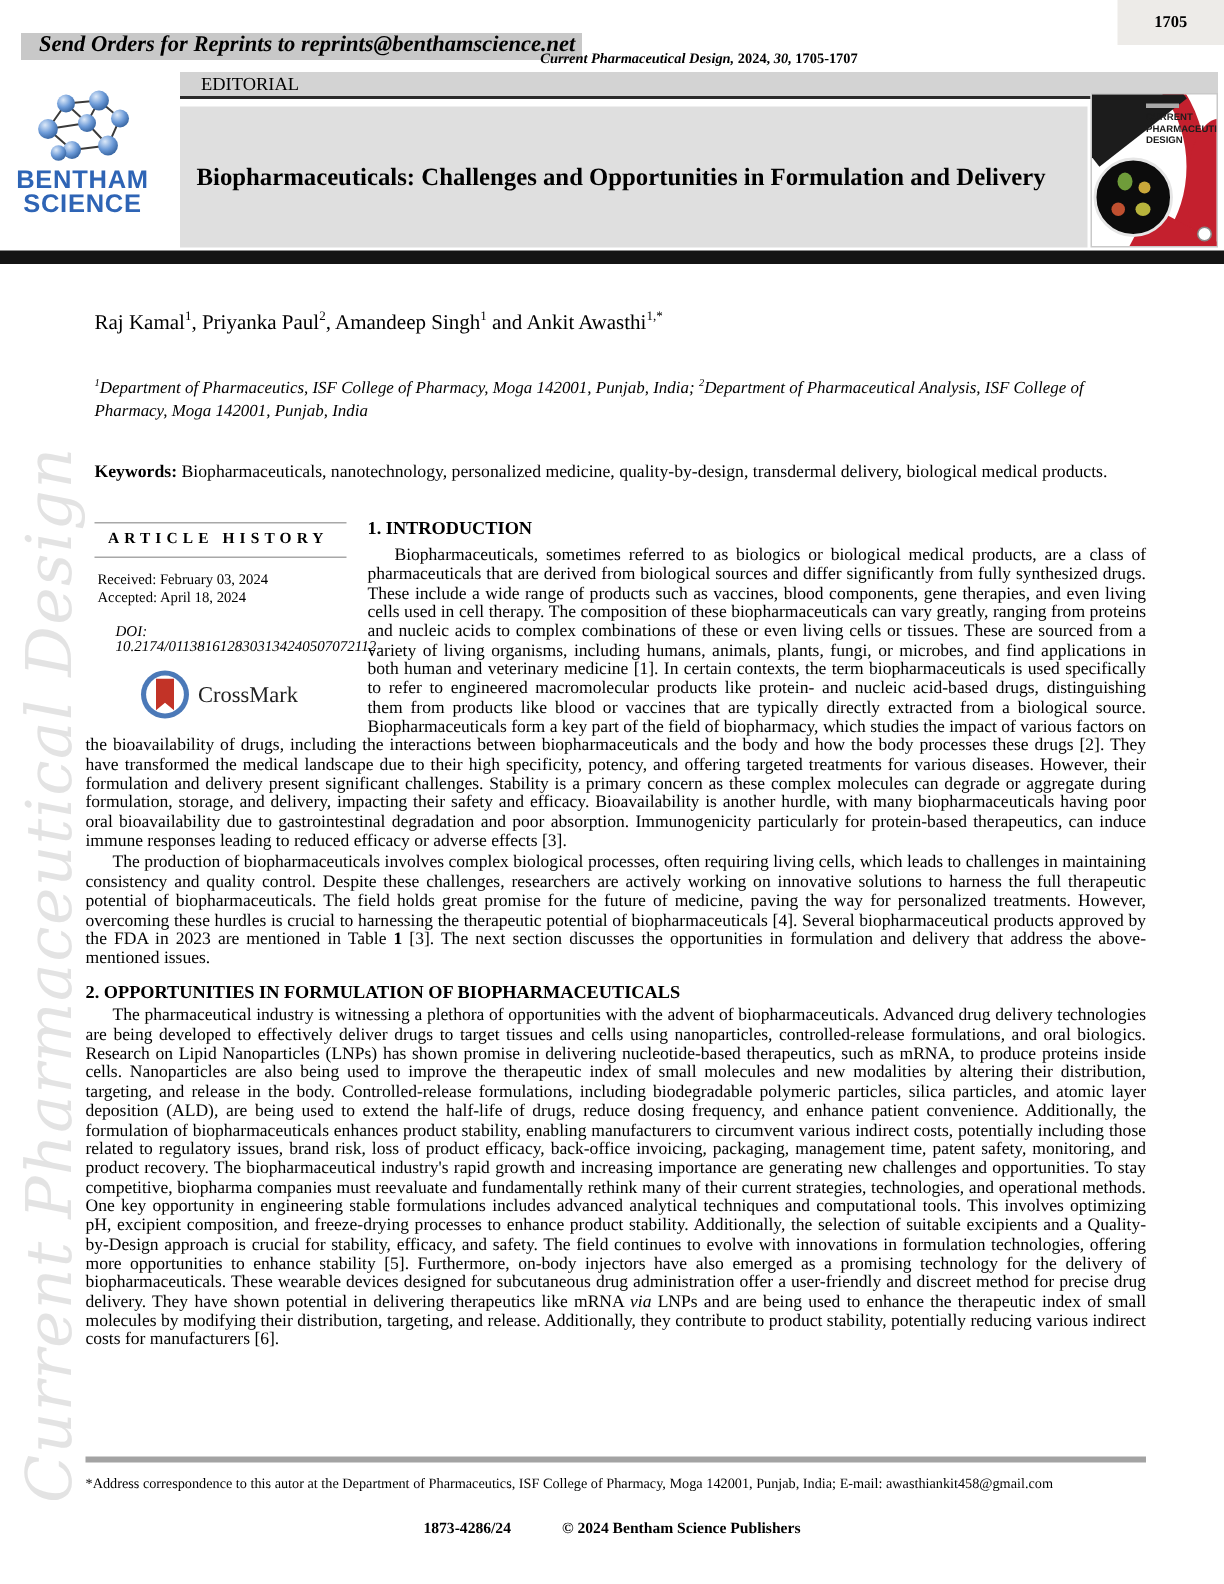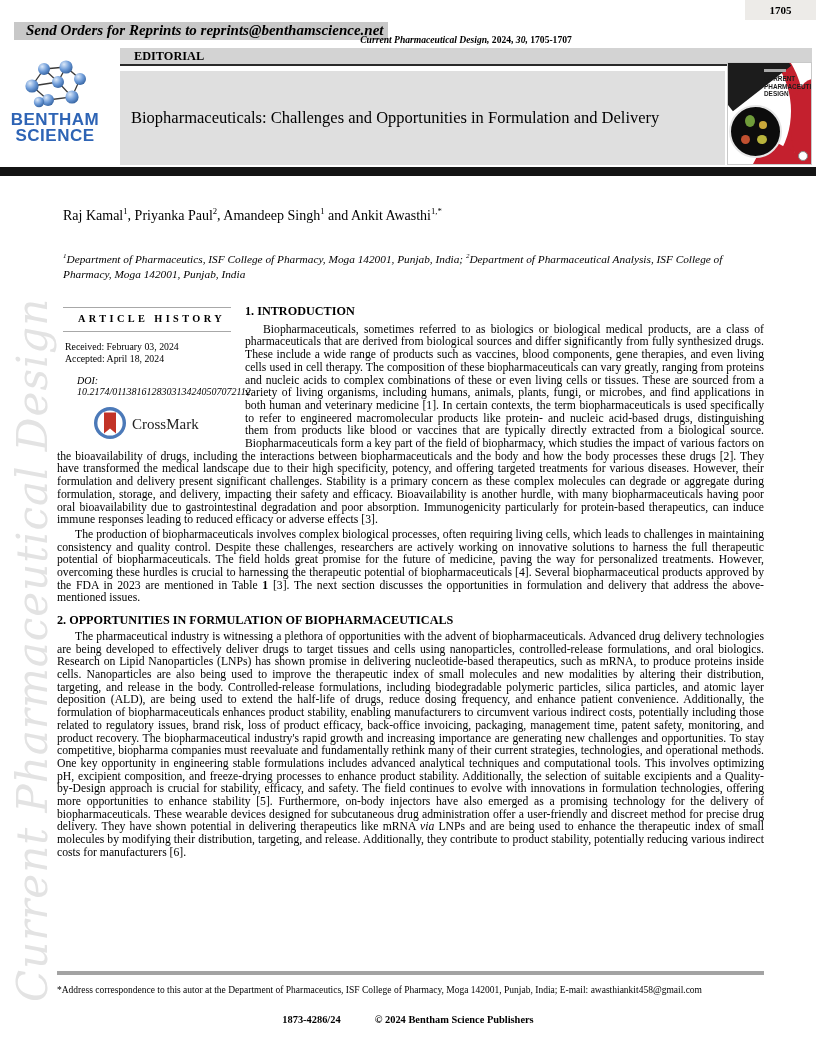--- a/index.html
+++ b/index.html
@@ -1,37 +1,37 @@
 <!DOCTYPE html>
 <html><head>
 <meta charset="utf-8">
 <style>
   html,body{margin:0;padding:0;background:#888;}
   .page{position:relative;width:816px;height:1056px;background:#ffffff;margin:0 auto;
         font-family:"Liberation Serif",serif;color:#000;overflow:hidden;}
   sup{font-size:0.62em;line-height:0;}
 
   
-  .pagenum-box{position:absolute;top:0;right:0;width:71px;height:20px;background:#edebe8;
+  .pagenum-box{position:absolute;top:0;right:0;width:71px;height:30px;background:#edebe8;
     display:flex;align-items:center;justify-content:center;font-size:11px;font-weight:bold;}
   .reprints{position:absolute;left:14px;top:22px;background:#c8c8c8;font-style:italic;font-weight:bold;
     font-size:15px;padding:0 4px 1px 12px;}
   .citation{position:absolute;left:120px;right:4px;top:34px;text-align:center;font-size:9.6px;}
   .editorial-bar{position:absolute;left:120px;right:4px;top:48px;height:18px;background:#d3d3d3;
-    border-bottom:2px solid #2a2a2a;box-sizing:border-box;font-weight:bold;font-size:12.3px;
+    border-bottom:2px solid #2a2a2a;box-sizing:border-box;font-weight:normal;font-size:12.3px;
     padding:1px 0 0 14px;}
 
   
   .logo{position:absolute;left:2px;top:60px;width:106px;text-align:center;}
   .logo svg{display:block;margin:0 auto 2px auto;}
   .pubname{font-family:"Liberation Sans",sans-serif;font-weight:bold;color:#2e64b5;
     font-size:17px;line-height:15.5px;letter-spacing:0.5px;}
   .title-box{position:absolute;left:120px;top:71px;width:605px;height:94px;background:#dfdfdf;
     display:flex;align-items:center;padding-left:11px;box-sizing:border-box;}
-  .article-title{font-size:16.5px;font-weight:normal;}
+  .article-title{font-size:16.5px;font-weight:bold;}
 
   
   .cover{position:absolute;left:727px;top:62px;width:85px;height:103px;background:#fff;
     overflow:hidden;border:1px solid #c9c9c9;box-sizing:border-box;}
   .c-black{position:absolute;left:-22px;top:-30px;width:74px;height:62px;background:#1c1c1c;transform:rotate(-38deg);}
   .c-red-arc{position:absolute;left:-48px;top:-30px;width:124px;height:156px;border-radius:50%;
     border:13px solid #c4202e;box-sizing:border-box;}
   .c-red-right{position:absolute;right:-24px;top:16px;width:44px;height:96px;border-radius:50%;background:#c4202e;}
   .c-red-corner{position:absolute;right:-14px;bottom:-22px;width:70px;height:34px;background:#c4202e;transform:rotate(28deg);}
   .c-black-corner{position:absolute;right:10px;bottom:-16px;width:40px;height:22px;background:#161616;transform:rotate(28deg);}
@@ -54,21 +54,21 @@
   .kw-label{font-weight:bold;}
 
   .sections{margin-top:24px;font-size:11.7px;line-height:12.7px;text-align:justify;}
   .sec-heading{font-weight:bold;font-size:12.2px;margin:6px 0 6px 0;text-align:left;}
   .sec-heading.second{margin:9px 0 4px 0;}
   .body-par{margin:0 0 2px 0;text-indent:18px;}
 
   
   .history-box{float:left;width:168px;margin:2px 14px 8px 6px;font-family:"Liberation Serif",serif;}
   .hb-rule{border-top:1.4px solid #a8a8a8;height:0;}
-  .hb-head{font-weight:bold;font-size:10.3px;letter-spacing:3.4px;padding:5px 0 5px 9px;text-align:center;}
+  .hb-head{font-weight:bold;font-size:10.3px;letter-spacing:3.4px;padding:5px 0 5px 9px;text-align:left;}
   .hb-body{padding:9px 0 0 2px;font-size:9.8px;line-height:12.2px;text-align:left;text-indent:0;}
   .hb-doi{margin-top:11px;font-style:italic;font-size:10px;line-height:10.8px;margin-left:12px;}
   .crossmark{margin-top:8px;margin-left:28px;display:flex;align-items:center;gap:5px;}
   .crossmark-label{font-size:15px;color:#222;}
 
   
   .footnote{position:absolute;left:57px;width:707px;top:971px;border-top:4px solid #a3a3a3;
     padding-top:10px;font-size:9.5px;z-index:1;}
   .footer-line{position:absolute;left:0;width:816px;top:1014px;text-align:center;font-weight:bold;
     font-size:10.4px;z-index:1;}
@@ -144,20 +144,21 @@
       <span class="c-dot" style="left:26px;top:28px;width:10px;height:9px;background:#b8b43c;"></span>
     </div>
     <div class="c-ring"></div>
   </div>
 
   <div class="header-divider"></div>
 
   <div class="content">
     <div class="authors"><span>Raj Kamal</span><sup>1</sup><span>, Priyanka Paul</span><sup>2</sup><span>, Amandeep Singh</span><sup>1</sup><span> and Ankit Awasthi</span><sup>1,*</sup></div>
     <div class="affils"><sup>1</sup><span>Department of Pharmaceutics, ISF College of Pharmacy, Moga 142001, Punjab, India; </span><sup>2</sup><span>Department of Pharmaceutical Analysis, ISF College of Pharmacy, Moga 142001, Punjab, India</span></div>
+    <div class="keywords"><span class="kw-label">Keywords:</span><span> Biopharmaceuticals, nanotechnology, personalized medicine, quality-by-design, transdermal delivery, biological medical products.</span></div>
 
     <div class="sections">
 
       <aside class="history-box">
         <div class="hb-rule"></div>
         <div class="hb-head">ARTICLE HISTORY</div>
         <div class="hb-rule"></div>
         <div class="hb-body">
           <div>Received: February 03, 2024</div>
           <div>Accepted: April 18, 2024</div>

